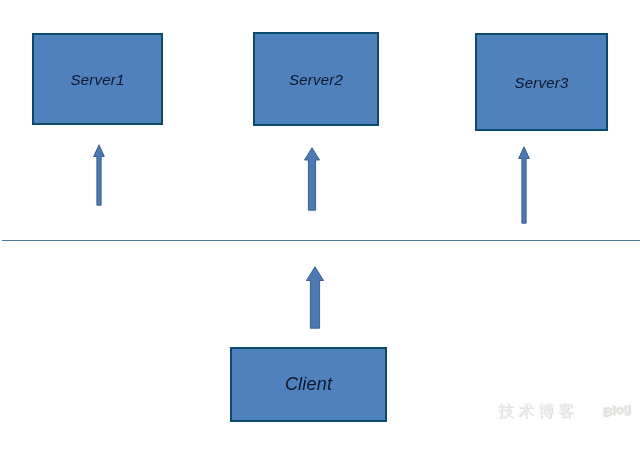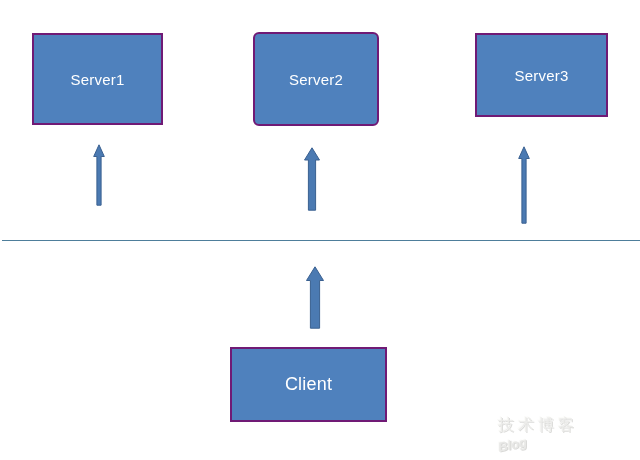--- a/index.html
+++ b/index.html
@@ -12,32 +12,33 @@
     position: relative;
     width: 640px;
     height: 460px;
     background: #ffffff;
     overflow: hidden;
   }
   
   .node {
     position: absolute;
     background: #4f81bd;
-    border: 2px solid #701a75;
+    border: 2px solid #0c4a6e;
     box-sizing: border-box;
     display: flex;
     align-items: center;
     justify-content: center;
-    color: #ffffff;
+    color: #0f172a;
     font-size: 15px;
     letter-spacing: 0.2px;
+    font-style: italic;
   }
   .node-server1 { left: 32px;  top: 33px;  width: 131px; height: 92px; }
-  .node-server2 { left: 253px; top: 32px;  width: 126px; height: 94px; border-radius: 6px; }
-  .node-server3 { left: 475px; top: 33px;  width: 133px; height: 84px; justify-content: center; }
+  .node-server2 { left: 253px; top: 32px;  width: 126px; height: 94px; }
+  .node-server3 { left: 475px; top: 33px;  width: 133px; height: 98px; justify-content: center; }
   .node-client  { left: 230px; top: 347px; width: 157px; height: 75px; font-size: 18px; }
 
   
   .arrow { position: absolute; }
   .arrow polygon {
     fill: #4b7ab2;
     stroke: #3a6090;
     stroke-width: 1;
     stroke-linejoin: miter;
   }
@@ -70,24 +71,23 @@
     font-weight: bold;
     letter-spacing: -0.5px;
     color: #ededeb;
     text-shadow: 1px 1px 0 #d9d9d7, -1px -1px 0 #fbfbf9;
     border-bottom: 2px solid #e2e2e0;
     padding-bottom: 1px;
     white-space: nowrap;
   }
   .wm-row {
     display: flex;
-    justify-content: flex-end;
+    justify-content: space-between;
     align-items: flex-start;
-    margin-top: 20px;
-    flex-direction: column;
+    margin-top: 6px;
   }
   .wm-tagline {
     font-size: 16px;
     letter-spacing: 4px;
     color: #ececea;
     text-shadow: 1px 1px 0 #dcdcda, -1px -1px 0 #fbfbf9;
     white-space: nowrap;
   }
   .wm-blog {
     font-size: 13px;

